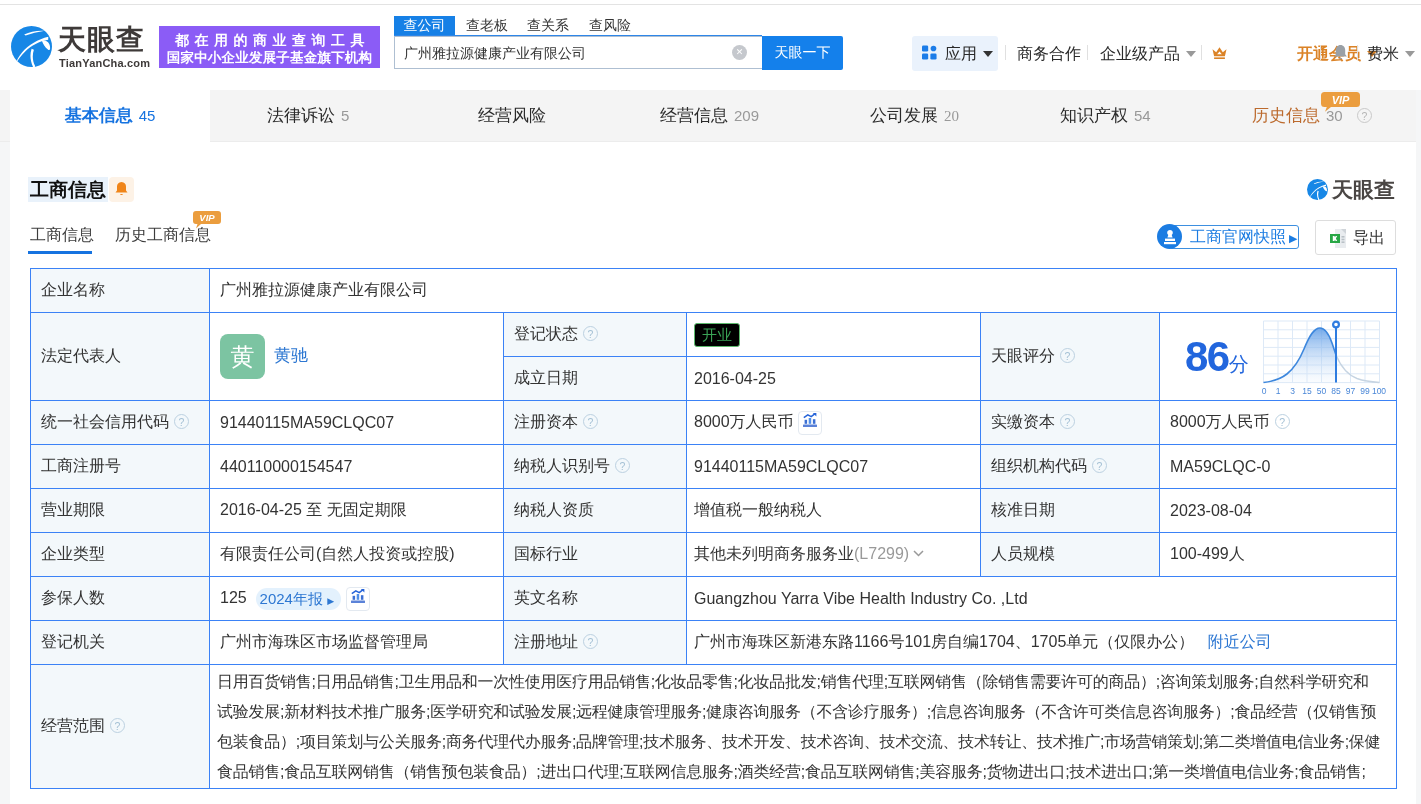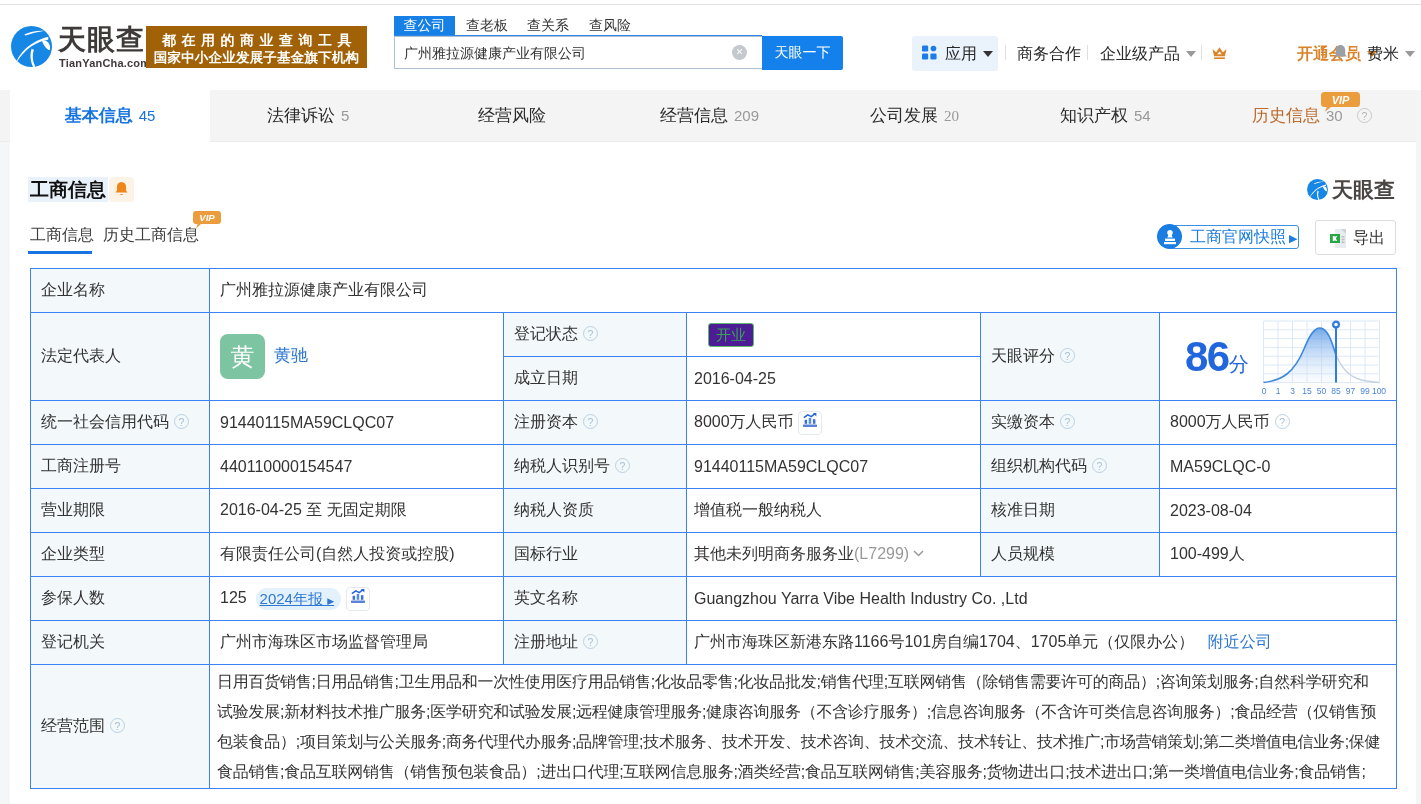--- a/index.html
+++ b/index.html
@@ -10,21 +10,21 @@
 
 #topline { position:absolute; left:0; top:4px; width:1421px; height:1px; background:#e3e3e3; }
 #hdr { position:absolute; left:0; top:5px; width:1421px; height:85px; background:#fff; }
 
 
 #logoc { position:absolute; left:11px; top:26px; width:41px; height:41px; }
 #logotxt { position:absolute; left:58px; top:27px; width:95px; height:26px; font-size:28px; font-weight:bold; color:#3e3a39; letter-spacing:1px; line-height:26px; }
 #logosub { position:absolute; left:59px; top:57px; font-size:11px; font-weight:bold; color:#3e3a39; letter-spacing:0.2px; }
 
 
-#redbox { position:absolute; left:146px; top:26px; width:221px; height:42px; background:#a16207; color:#fff; text-align:center; }
+#redbox { position:absolute; left:159px; top:26px; width:221px; height:42px; background:#8b5cf6; color:#fff; text-align:center; }
 #redbox .l1 { margin-top:5px; font-size:14px; font-weight:bold; letter-spacing:5.5px; padding-left:6px; line-height:18px; white-space:nowrap; }
 #redbox .l2 { font-size:13.5px; font-weight:bold; letter-spacing:0.2px; line-height:17px; white-space:nowrap; }
 
 
 .stab { position:absolute; top:16px; height:19px; line-height:19px; font-size:14px; color:#333; }
 #stab1 { left:394px; width:61px; background:#1680e6; color:#fff; text-align:center; }
 
 #sinput { position:absolute; left:394px; top:36px; width:368px; height:33px; border:1px solid #aebfd2; border-right:none; background:#fff; }
 #sinput .txt { position:absolute; left:9px; top:0; line-height:32px; font-size:14px; color:#333; }
 #sclear { position:absolute; left:732px; top:45px; width:15px; height:15px; border-radius:50%; background:#c5c8cd; color:#fff; font-size:9px; text-align:center; line-height:15px; }
@@ -61,24 +61,24 @@
 
 
 #tbl { position:absolute; left:30px; top:268px; width:1366px; border-collapse:collapse; table-layout:fixed; }
 #tbl td { border:1px solid #3b82f6; font-size:16px; color:#333; padding:0 0 0 10px; vertical-align:middle; }
 #tbl td.lb { background:#f3f8fb; }
 #tbl td.v4 { padding-left:7px; }
 .qm { display:inline-block; width:15px; height:15px; border:1px solid #bcd1e1; border-radius:50%; color:#a4c0d5; font-size:10.5px; line-height:14px; text-align:center; vertical-align:1px; margin-left:5px; font-weight:normal; }
 a.lnk { color:#2d77d2; text-decoration:none; }
 .gray { color:#999; }
 
-.tag-open { display:inline-block; width:46px; height:24px; border:1px solid #5cb96d; background:#4c1d95; color:#3aa256; border-radius:3px; font-size:15px; line-height:22px; text-align:center;margin-left:14px; }
+.tag-open { display:inline-block; width:46px; height:24px; border:1px solid #5cb96d; background:#000000; color:#3aa256; border-radius:3px; font-size:15px; line-height:22px; text-align:center; }
 #avatar { display:inline-block; width:45px; height:45px; background:#7cc4a2; border-radius:8px; color:#fff; font-size:24px; line-height:45px; text-align:center; vertical-align:middle; }
 .icobtn { display:inline-block; width:24px; height:24px; background:#fff; border:1px solid #e3e9f0; border-radius:4px; vertical-align:middle; text-align:center; line-height:20px; }
-.tag-report { display:inline-block; height:22px; background:#e3f1fd; color:#2d77d2; border-radius:11px; font-size:15px; line-height:22px; padding:0 7px 0 4px; vertical-align:middle;text-decoration:underline; }
+.tag-report { display:inline-block; height:22px; background:#e3f1fd; color:#2d77d2; border-radius:11px; font-size:15px; line-height:22px; padding:0 7px 0 4px; vertical-align:middle; }
 
 
 #score86 { font-size:42px; font-weight:bold; color:#2266dd; letter-spacing:-1.5px; }
 #scorefen { font-size:20px; color:#2266dd; }
 </style>
 </head>
 <body>
 <div id="topline"></div>
 <div id="hdr"></div>
 
@@ -148,21 +148,21 @@
 <div id="lmargin"></div>
 <div id="rmargin"></div>
 
 <div id="secttl">工商信息</div>
 <div id="bellbox"></div>
 <svg class="abs" style="left:115px;top:182px;" width="13" height="15" viewBox="0 0 13 15">
   <path d="M6.5 0 C3.5 0 2 2.2 2 4.5 L2 8.5 L0.5 10.5 L12.5 10.5 L11 8.5 L11 4.5 C11 2.2 9.5 0 6.5 0 Z" fill="#f08519"></path>
   <path d="M5 12 A1.6 1.6 0 0 0 8 12 Z" fill="#f08519"></path>
 </svg>
 <div class="subtab" style="left:30px;">工商信息</div>
-<div class="subtab" style="left:103px;text-align:center;">历史工商信息</div>
+<div class="subtab" style="left:115px;text-align:center;">历史工商信息</div>
 <div id="subund"></div>
 
 <table id="tbl">
 <colgroup>
       <col style="width:179px">
       <col style="width:294px">
       <col style="width:183px">
       <col style="width:294px">
       <col style="width:179px">
       <col style="width:237px">

